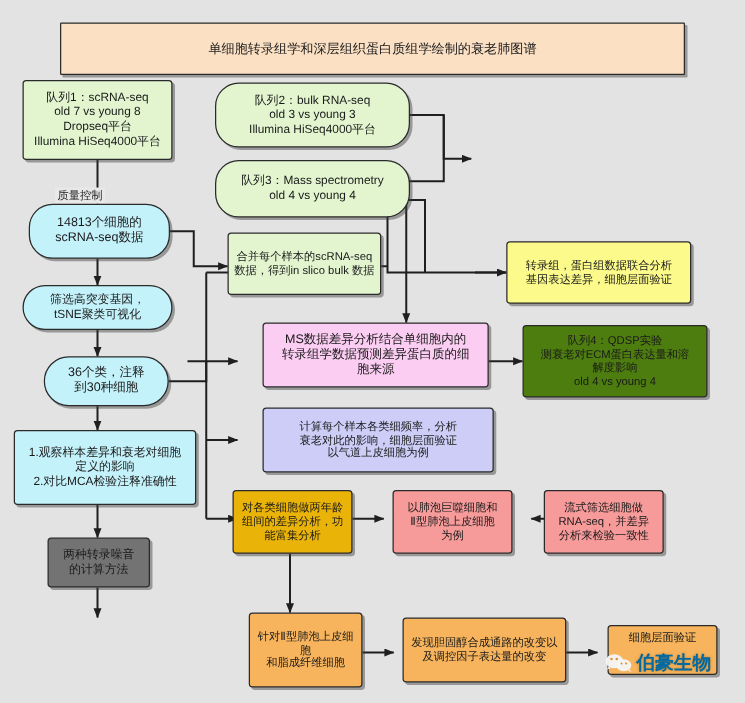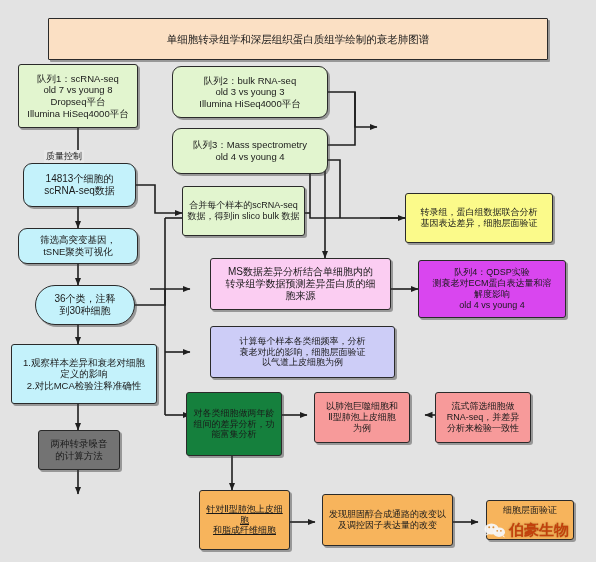--- a/index.html
+++ b/index.html
@@ -39,37 +39,37 @@
     line-height: 1.22;
     padding: 2px 4px;
     white-space: pre-line;
     box-shadow: 2px 2px 0 rgba(60,60,60,0.45);
   }
   .title-node {
     border-radius: 1px;
     font-size: 10.5px;
   }
   .rect { border-radius: 3px; }
-  .round { border-radius: 9px; }
+  .round { border-radius: 19px; }
   .stadium { border-radius: 26px; }
   .pill { border-radius: 22px; }
   .edge-label {
     position: absolute;
     background: #e8e8e8;
     font-size: 9px;
     color: #1a1a1a;
     padding: 0 2px;
     white-space: nowrap;
   }
   .watermark {
     position: absolute;
     display: flex;
     align-items: center;
     gap: 3px;
-    color: #c2410c;
+    color: #0369a1;
     font-size: 15px;
     font-weight: bold;
     text-shadow: 0 0 2px rgba(120,80,20,.5);
     pointer-events: none;
   }
   .wm-logo {
     width: 22px; height: 17px;
     position: relative;
   }
 </style>
@@ -201,52 +201,52 @@
     <span>转录组，蛋白组数据联合分析
 基因表达差异，细胞层面验证</span>
   </div>
 
   <div class="node rect" style="left:210px; top:258px; width:181px; height:52px; background:#fbcdf2; font-size:10px;">
     <span>MS数据差异分析结合单细胞内的
 转录组学数据预测差异蛋白质的细
 胞来源</span>
   </div>
 
-  <div class="node rect" style="left:418px; top:260px; width:148px; height:58px; background:#d946ef; font-size:9px;">
+  <div class="node rect" style="left:418px; top:260px; width:148px; height:58px; background:#4d7c0f; font-size:9px;">
     <span>队列4：QDSP实验
 测衰老对ECM蛋白表达量和溶
 解度影响
 old 4 vs young 4</span>
   </div>
 
   <div class="node rect" style="left:210px; top:326px; width:185px; height:52px; background:#cdcdf7; font-size:9px;">
     <span>计算每个样本各类细频率，分析
 衰老对此的影响，细胞层面验证
 以气道上皮细胞为例</span>
   </div>
 
-  <div class="node rect" style="left:186px; top:392px; width:96px; height:64px; background:#15803d; font-size:9px;">
+  <div class="node rect" style="left:186px; top:392px; width:96px; height:51px; background:#eab308; font-size:9px;">
     <span>对各类细胞做两年龄
 组间的差异分析，功
 能富集分析</span>
   </div>
 
   <div class="node rect" style="left:314px; top:392px; width:96px; height:51px; background:#f79a9a; font-size:9px;">
     <span>以肺泡巨噬细胞和
 Ⅱ型肺泡上皮细胞
 为例</span>
   </div>
 
   <div class="node rect" style="left:435px; top:392px; width:96px; height:51px; background:#f79a9a; font-size:9px;">
     <span>流式筛选细胞做
 RNA-seq，并差异
 分析来检验一致性</span>
   </div>
 
-  <div class="node rect" style="left:199px; top:490px; width:91px; height:60px; background:#f7b45c; font-size:9px;text-decoration:underline;">
+  <div class="node rect" style="left:199px; top:490px; width:91px; height:60px; background:#f7b45c; font-size:9px;">
     <span>针对Ⅱ型肺泡上皮细胞
 和脂成纤维细胞</span>
   </div>
 
   <div class="node rect" style="left:322px; top:494px; width:131px; height:52px; background:#f7b45c; font-size:9px;">
     <span>发现胆固醇合成通路的改变以
 及调控因子表达量的改变</span>
   </div>
 
   <div class="node rect" style="left:486px; top:500px; width:88px; height:40px; background:#f7b45c; font-size:9px; align-items:flex-start; padding-top:4px;">

